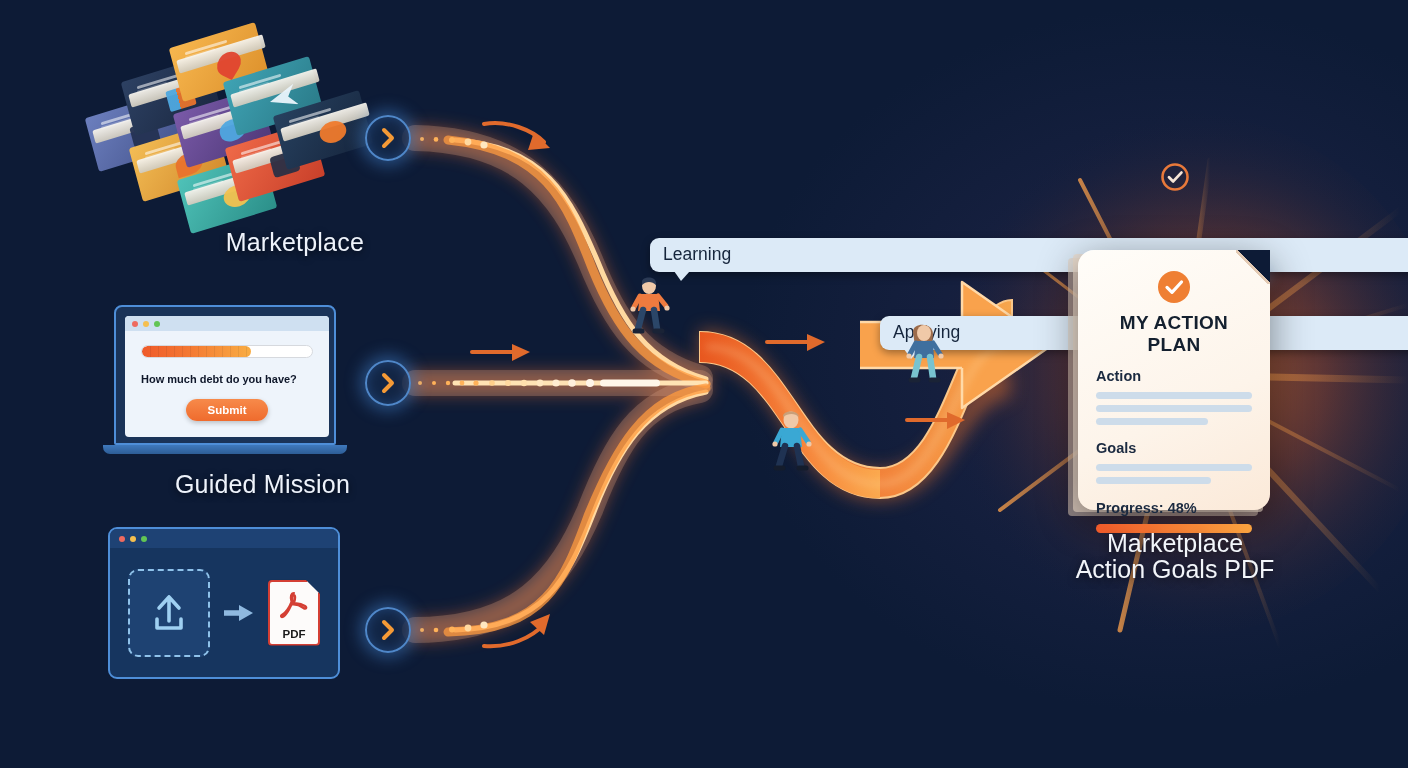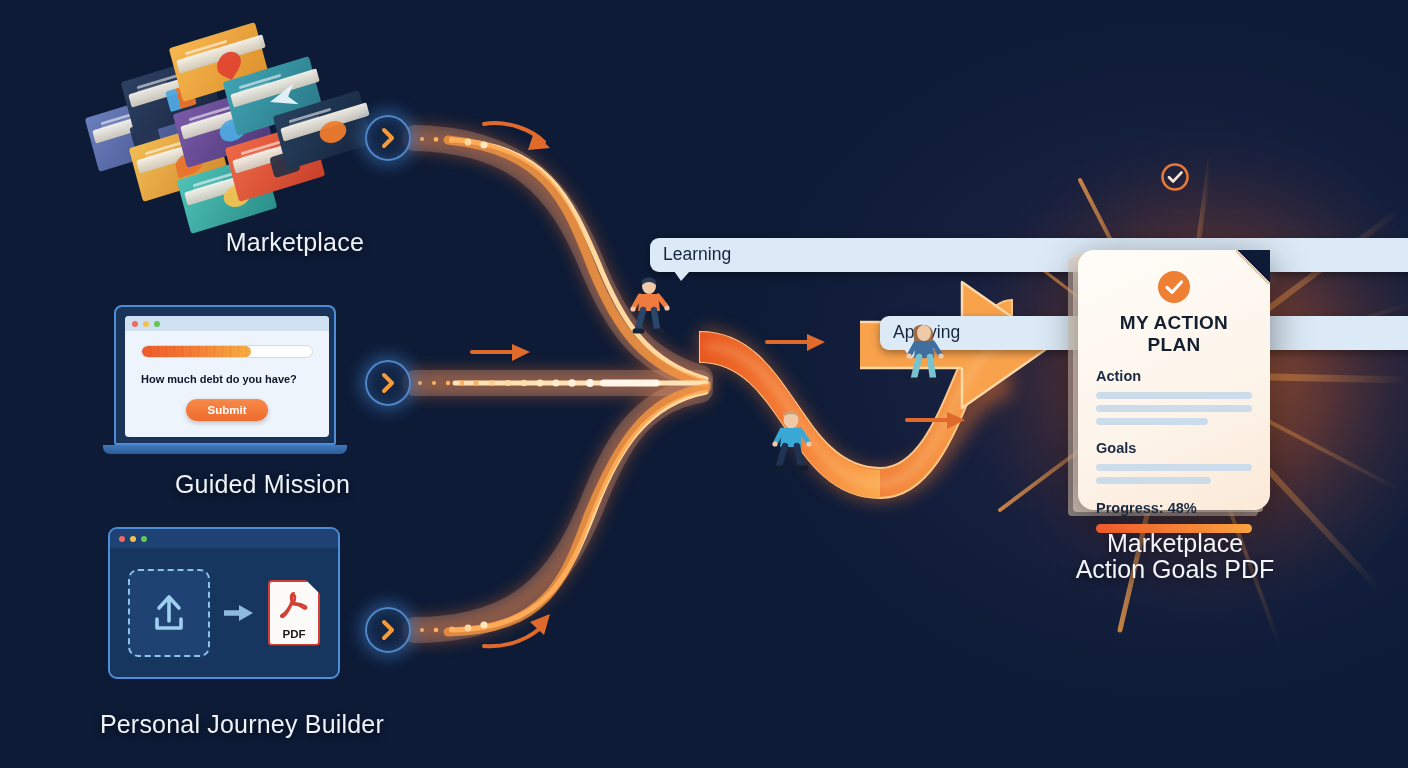--- a/index.html
+++ b/index.html
@@ -352,21 +352,20 @@
                     border-radius:4px; clip-path:polygon(0 0,72% 0,100% 22%,100% 100%,0 100%);
                     box-shadow:0 3px 9px rgba(0,0,0,.35);"></div>
         <svg style="position:absolute; left:11px; top:11px;" width="30" height="28" viewBox="0 0 30 28">
           <path d="M15,2 C12,2 11,6 12.5,11 C10,17 6,22 3.5,23.5 C1,25 2,27 4.5,25.5 C7.5,23.6 10,19 12.5,13.5 C16,13 21,14.5 24.5,17 C27,18.8 28.5,16.5 26,15 C22.5,12.8 17.5,12 14,12.8 C13,8 13.5,4 15,4 C16.5,4 16.5,8 15,12" fill="none" stroke="#d43f34" stroke-width="2.2" stroke-linejoin="round" stroke-linecap="round"></path>
         </svg>
         <div style="position:absolute; left:0; right:0; bottom:6px; text-align:center; font-size:11.5px;
                     font-weight:700; color:#1a1a1a;">PDF</div>
       </div>
     </div>
   </div>
-  <div class="abs src-label" style="left:64px; top:710px; width:320px;">Personal Journey Builder</div>
 
   <div class="abs node" style="left:365px; top:607px;">
     <svg class="chev" viewBox="0 0 15 22">
       <path d="M3,3 L11,11 L3,19" fill="none" stroke="#f59a36" stroke-width="4" stroke-linecap="round" stroke-linejoin="round"></path>
     </svg>
   </div>
 
   <div class="abs bubble" style="left:650px; top:238px;">Learning</div>
   <svg class="abs" style="left:628px; top:275px;" width="46" height="62">
     <ellipse cx="21" cy="11" rx="7" ry="8" fill="#f0c9a8"></ellipse>

